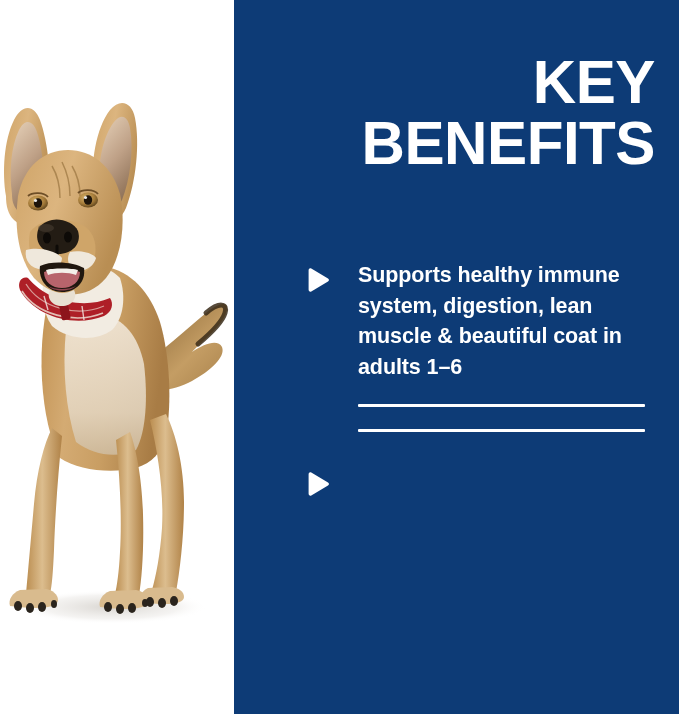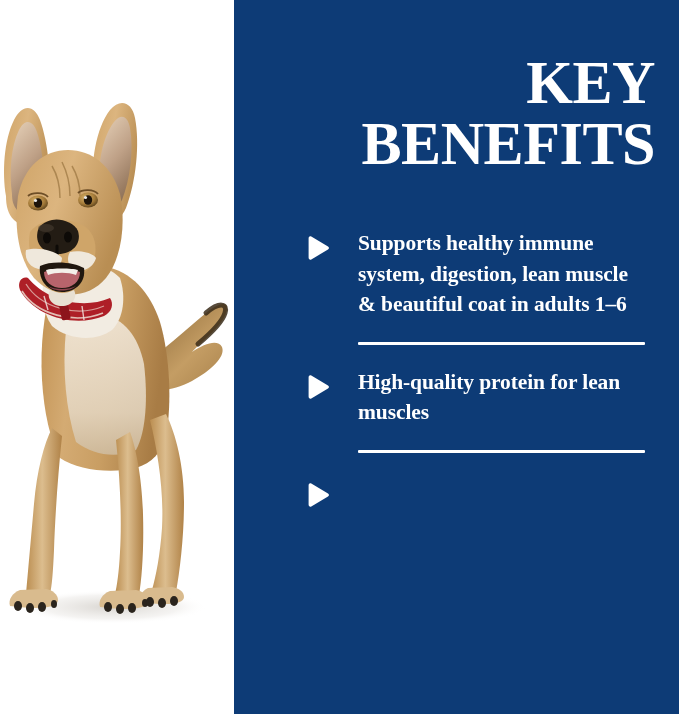--- a/index.html
+++ b/index.html
@@ -10,21 +10,20 @@
   body {
     font-family: "Liberation Sans", sans-serif;
   }
 
   #page {
     position: relative;
     width: 679px;
     height: 714px;
     background: #ffffff;
     overflow: hidden;
-    font-family: Liberation Serif, serif;
   }
 
   
   .photo-panel {
     position: absolute;
     left: 0;
     top: 0;
     width: 234px;
     height: 714px;
     background: #ffffff;
@@ -73,20 +72,21 @@
     top: 228px;
     right: 0;
   }
 
   .benefit-row {
     position: relative;
     display: flex;
     align-items: flex-start;
     padding-left: 71px;
     padding-right: 22px;
+    margin-top: 32px;
   }
 
   .bullet-icon {
     position: absolute;
     left: 71px;
     top: 8px;
     width: 26px;
     height: 24px;
   }
   .bullet-icon svg { display: block; }
@@ -289,30 +289,20 @@
             <path d="M3.6,2.2 C3.6,0.7 5.0,-0.2 6.3,0.6 L23.0,10.4
                      C24.3,11.2 24.3,12.8 23.0,13.6 L6.3,23.4
                      C5.0,24.2 3.6,23.3 3.6,21.8 Z" fill="#ffffff"></path>
           </svg>
         </span>
         <div class="benefit-text">Supports healthy immune system, digestion, lean muscle &amp; beautiful coat in adults 1–6</div>
       </div>
 
       <div class="divider"></div>
 
-      <div class="benefit-row">
-        <span class="bullet-icon">
-          <svg width="26" height="24" viewBox="0 0 26 24" xmlns="http://www.w3.org/2000/svg">
-            <path d="M3.6,2.2 C3.6,0.7 5.0,-0.2 6.3,0.6 L23.0,10.4
-                     C24.3,11.2 24.3,12.8 23.0,13.6 L6.3,23.4
-                     C5.0,24.2 3.6,23.3 3.6,21.8 Z" fill="#ffffff"></path>
-          </svg>
-        </span>
-        <div class="benefit-text">High-quality protein for lean muscles</div>
-      </div>
 
       <div class="divider"></div>
 
       <div class="benefit-row">
         <span class="bullet-icon">
           <svg width="26" height="24" viewBox="0 0 26 24" xmlns="http://www.w3.org/2000/svg">
             <path d="M3.6,2.2 C3.6,0.7 5.0,-0.2 6.3,0.6 L23.0,10.4
                      C24.3,11.2 24.3,12.8 23.0,13.6 L6.3,23.4
                      C5.0,24.2 3.6,23.3 3.6,21.8 Z" fill="#ffffff"></path>
           </svg>

